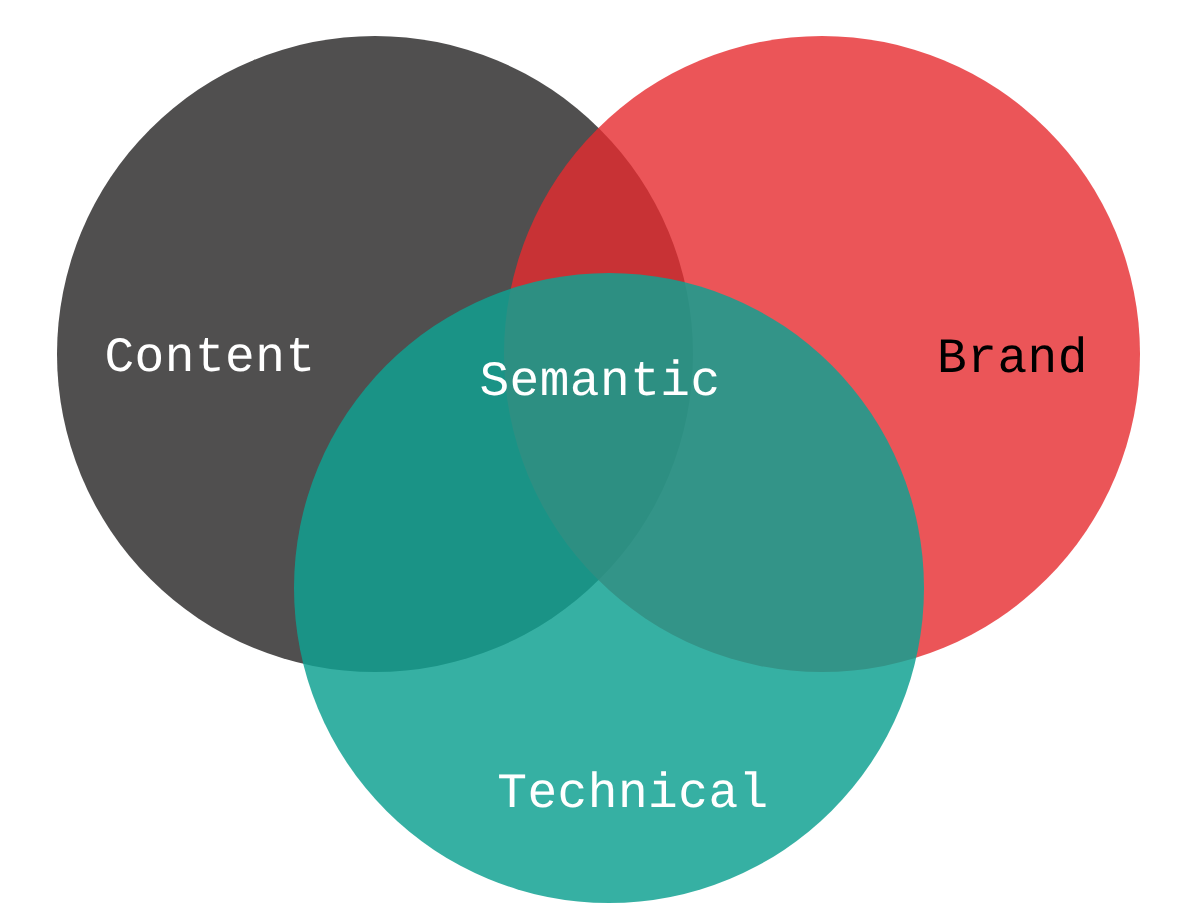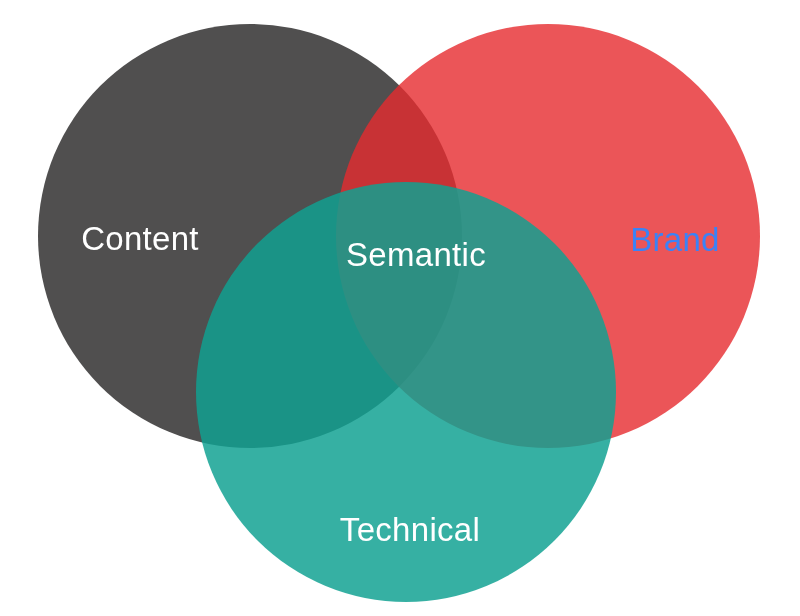--- a/index.html
+++ b/index.html
@@ -46,40 +46,41 @@
   .venn-label {
     position: absolute;
     z-index: 4;
     transform: translate(-50%, -50%);
     font-size: 33px;
     font-weight: 400;
     line-height: 36px;
     white-space: nowrap;
     text-align: center;
     letter-spacing: 0.3px;
+    font-family: Liberation Mono, monospace;
   }
   .label-content   { left: 140px; top: 239px; }
   .label-brand     { left: 675px; top: 240px; }
-  .label-center    { left: 416px; top: 255px; }
-  .label-technical { left: 410px; top: 530px; }
+  .label-center    { left: 400px; top: 255px; }
+  .label-technical { left: 422px; top: 530px; }
 </style>
 </head>
 <body>
 
 <div class="venn-stage">
 
   <div class="venn-circle circle-content" style="background-color: rgb(80, 79, 79);"></div>
 
   <div class="venn-circle circle-brand" style="background-color: rgba(230, 42, 46, 0.8);"></div>
 
   <div class="venn-circle circle-technical" style="background-color: rgba(15, 161, 145, 0.84);"></div>
 
   <div class="venn-label label-content" style="color: rgb(255, 255, 255);">Content</div>
 
-  <div class="venn-label label-brand" style="color: #3b82f6;">Brand</div>
+  <div class="venn-label label-brand" style="color: #000000;">Brand</div>
 
   <div class="venn-label label-center" style="color: rgb(255, 255, 255);">
     <div>Semantic</div>
   </div>
 
   <div class="venn-label label-technical" style="color: rgb(255, 255, 255);">Technical</div>
 
 </div>
 
 </body></html>

